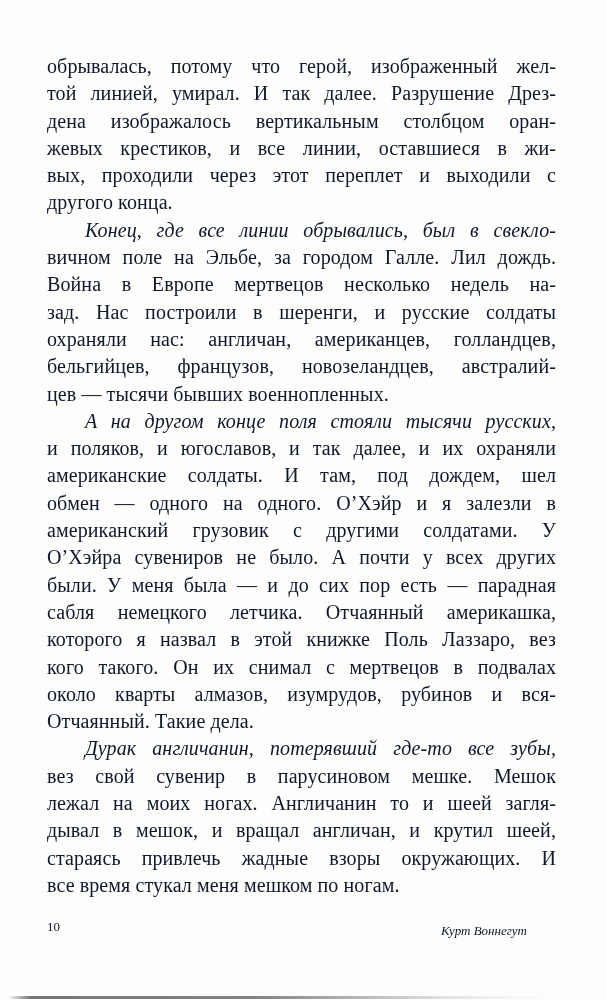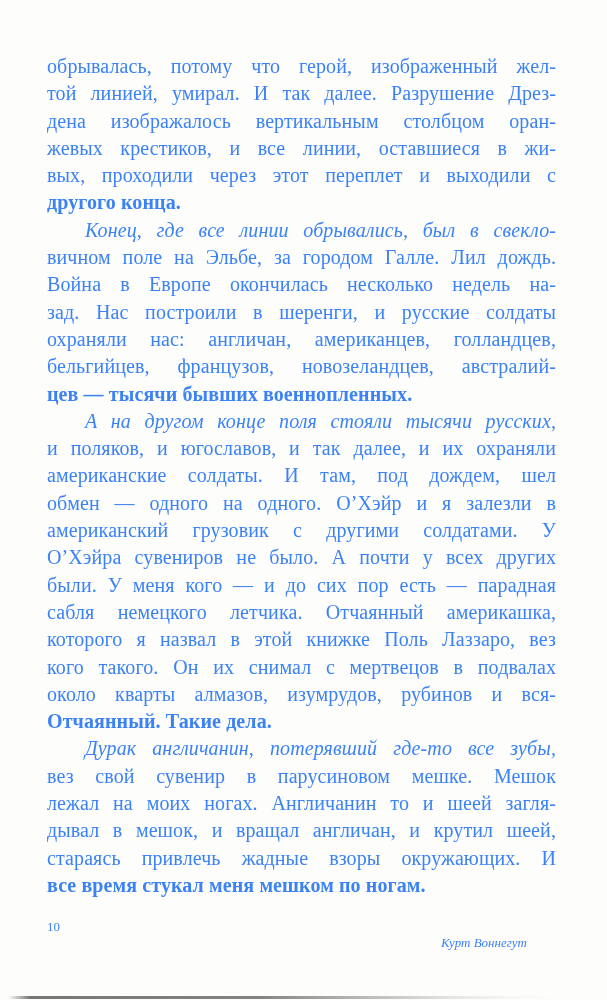--- a/index.html
+++ b/index.html
@@ -7,21 +7,21 @@
     padding: 0;
     background: #ffffff;
   }
   .page {
     position: relative;
     width: 607px;
     height: 1000px;
     background: #fdfdfc;
     overflow: hidden;
     font-family: "Liberation Serif", "DejaVu Serif", serif;
-    color: #3b82f6;
+    color: #0f172a;
   }
   .text-block {
     position: absolute;
     left: 47px;
     top: 53px;
     width: 509px;
     font-size: 20px;
     line-height: 27.3px;
     letter-spacing: 0.1px;
   }
@@ -32,40 +32,39 @@
     text-align: justify;
     text-align-last: justify;
     white-space: normal;
   }
   .line.indent {
     padding-left: 38px;
     font-style: italic;
   }
   .line.last {
     text-align-last: left;
-    font-weight: bold;
   }
   .footer {
     position: absolute;
     left: 47px;
     right: 47px;
     top: 914px;
     height: 26px;
     font-size: 13px;
     line-height: 26px;
   }
   .page-number {
     position: absolute;
     left: 0;
     top: 0;
   }
   .running-author {
     position: absolute;
     right: 33px;
-    top: 16px;
+    top: 4px;
     font-style: italic;
   }
   .scan-bar {
     position: absolute;
     left: 8px;
     bottom: 1px;
     width: 555px;
     height: 3px;
     background: linear-gradient(to right,
       rgba(90,90,90,0.0) 0%,
@@ -88,34 +87,34 @@
         <div class="line">обрывалась, потому что герой, изображенный жел-</div>
         <div class="line">той линией, умирал. И так далее. Разрушение Дрез-</div>
         <div class="line">дена изображалось вертикальным столбцом оран-</div>
         <div class="line">жевых крестиков, и все линии, оставшиеся в жи-</div>
         <div class="line">вых, проходили через этот переплет и выходили с</div>
         <div class="line last">другого конца.</div>
       </div>
       <div class="para">
         <div class="line indent">Конец, где все линии обрывались, был в свекло-</div>
         <div class="line">вичном поле на Эльбе, за городом Галле. Лил дождь.</div>
-        <div class="line">Война в Европе окончилась несколько недель на-</div>
+        <div class="line">Война в Европе мертвецов несколько недель на-</div>
         <div class="line">зад. Нас построили в шеренги, и русские солдаты</div>
         <div class="line">охраняли нас: англичан, американцев, голландцев,</div>
         <div class="line">бельгийцев, французов, новозеландцев, австралий-</div>
         <div class="line last">цев — тысячи бывших военнопленных.</div>
       </div>
       <div class="para">
         <div class="line indent">А на другом конце поля стояли тысячи русских,</div>
         <div class="line">и поляков, и югославов, и так далее, и их охраняли</div>
         <div class="line">американские солдаты. И там, под дождем, шел</div>
         <div class="line">обмен — одного на одного. О’Хэйр и я залезли в</div>
         <div class="line">американский грузовик с другими солдатами. У</div>
         <div class="line">О’Хэйра сувениров не было. А почти у всех других</div>
-        <div class="line">были. У меня кого — и до сих пор есть — парадная</div>
+        <div class="line">были. У меня была — и до сих пор есть — парадная</div>
         <div class="line">сабля немецкого летчика. Отчаянный америкашка,</div>
         <div class="line">которого я назвал в этой книжке Поль Лаззаро, вез</div>
         <div class="line">кого такого. Он их снимал с мертвецов в подвалах</div>
         <div class="line">около кварты алмазов, изумрудов, рубинов и вся-</div>
         <div class="line last">Отчаянный. Такие дела.</div>
       </div>
       <div class="para">
         <div class="line indent">Дурак англичанин, потерявший где-то все зубы,</div>
         <div class="line">вез свой сувенир в парусиновом мешке. Мешок</div>
         <div class="line">лежал на моих ногах. Англичанин то и шеей загля-</div>

